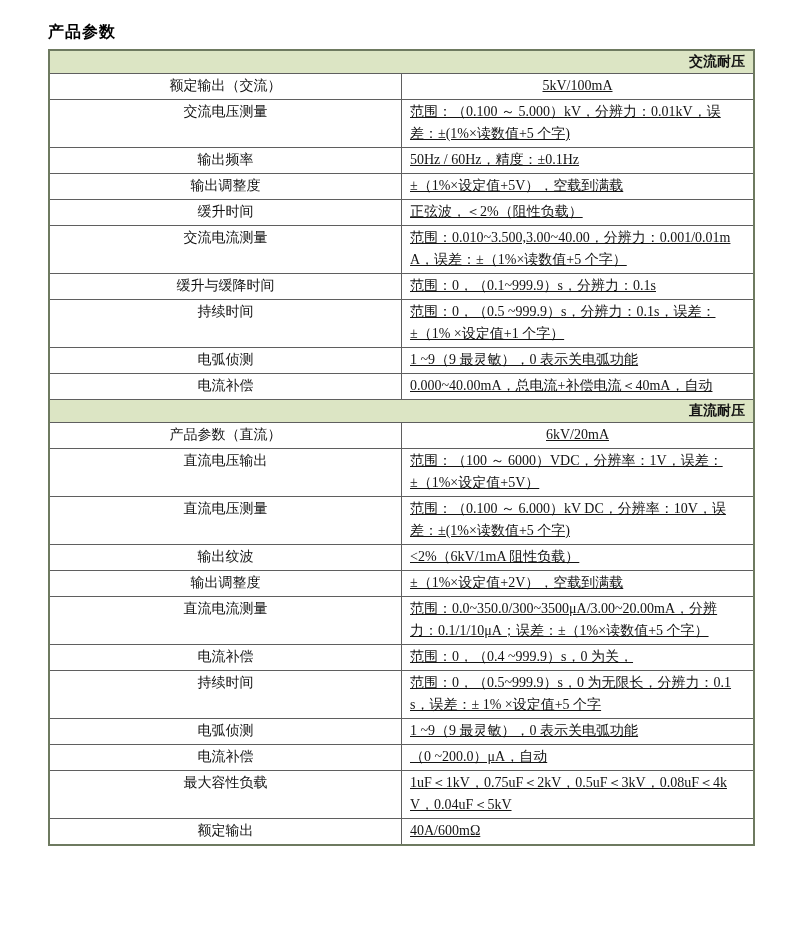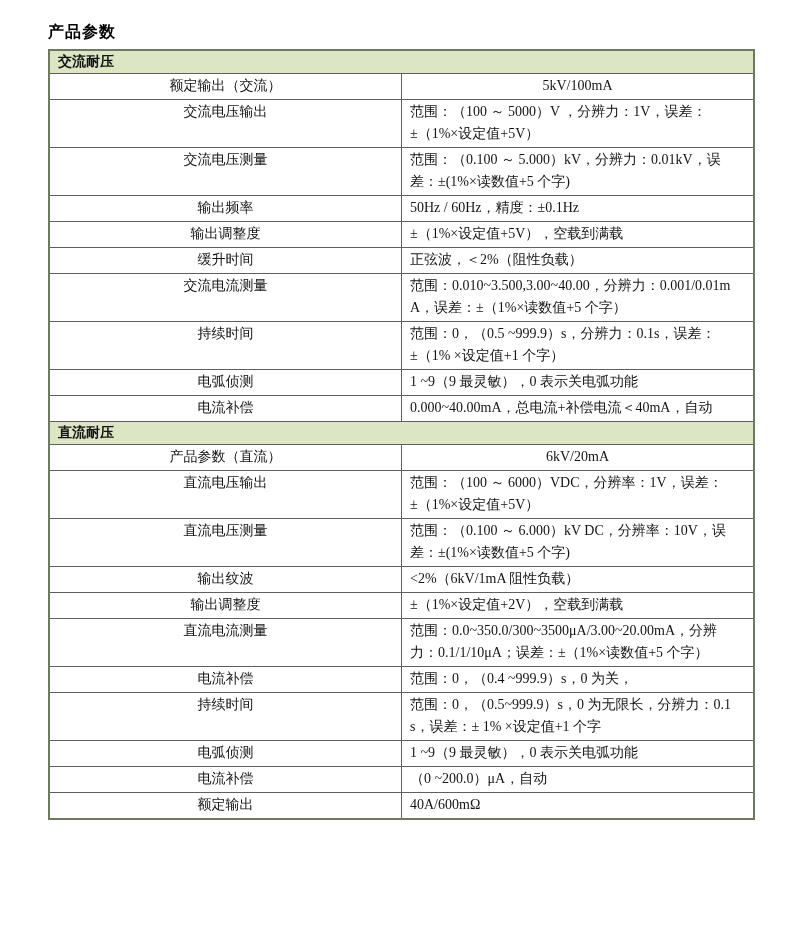--- a/index.html
+++ b/index.html
@@ -23,66 +23,66 @@
   table.spec td {
     border: 1px solid var(--border-inner, #5f5f5f);
     vertical-align: top;
     padding: 1px 8px 2px 8px;
     word-break: break-all;
   }
   td.col-label {
     width: 122px; text-align: center;
     padding-left: 13px; padding-right: 13px;
   }
-  td.col-value { text-align: left; }
+  td.col-value { text-align: left; text-decoration: underline; }
   td.col-value.centered { text-align: center; }
   tr.section-header td {
     background: var(--header-bg, #dce5c4);
-    font-weight: bold; text-align: left;
+    font-weight: bold; text-align: right;
     line-height: 20px; padding: 1px 8px;
   }
 </style>
 </head>
 <body>
 
 <div class="page">
   <div class="doc-title">产品参数</div>
 
   <table class="spec">
     <tbody>
         <tr class="section-header">
           <td colspan="2">交流耐压</td>
         </tr>
         <tr>
           <td class="col-label">额定输出（交流）</td>
           <td class="col-value centered">5kV/100mA</td>
-        </tr>
-        <tr>
-          <td class="col-label">交流电压输出</td>
-          <td class="col-value">范围：（100 ～ 5000）V ，分辨力：1V，误差：±（1%×设定值+5V）</td>
         </tr>
         <tr>
           <td class="col-label">交流电压测量</td>
           <td class="col-value">范围：（0.100 ～ 5.000）kV，分辨力：0.01kV，误差：±(1%×读数值+5 个字)</td>
         </tr>
         <tr>
           <td class="col-label">输出频率</td>
           <td class="col-value">50Hz / 60Hz，精度：±0.1Hz</td>
         </tr>
         <tr>
           <td class="col-label">输出调整度</td>
           <td class="col-value">±（1%×设定值+5V），空载到满载</td>
         </tr>
         <tr>
           <td class="col-label">缓升时间</td>
           <td class="col-value">正弦波，＜2%（阻性负载）</td>
         </tr>
         <tr>
           <td class="col-label">交流电流测量</td>
           <td class="col-value">范围：0.010~3.500,3.00~40.00，分辨力：0.001/0.01mA，误差：±（1%×读数值+5 个字）</td>
+        </tr>
+        <tr>
+          <td class="col-label">缓升与缓降时间</td>
+          <td class="col-value">范围：0，（0.1~999.9）s，分辨力：0.1s</td>
         </tr>
         <tr>
           <td class="col-label">持续时间</td>
           <td class="col-value">范围：0，（0.5 ~999.9）s，分辨力：0.1s，误差：±（1% ×设定值+1 个字）</td>
         </tr>
         <tr>
           <td class="col-label">电弧侦测</td>
           <td class="col-value">1 ~9（9 最灵敏），0 表示关电弧功能</td>
         </tr>
         <tr>
@@ -115,29 +115,33 @@
         <tr>
           <td class="col-label">直流电流测量</td>
           <td class="col-value">范围：0.0~350.0/300~3500μA/3.00~20.00mA，分辨力：0.1/1/10μA；误差：±（1%×读数值+5 个字）</td>
         </tr>
         <tr>
           <td class="col-label">电流补偿</td>
           <td class="col-value">范围：0，（0.4 ~999.9）s，0 为关，</td>
         </tr>
         <tr>
           <td class="col-label">持续时间</td>
-          <td class="col-value">范围：0，（0.5~999.9）s，0 为无限长，分辨力：0.1s，误差：± 1% ×设定值+1 个字</td>
+          <td class="col-value">范围：0，（0.5~999.9）s，0 为无限长，分辨力：0.1s，误差：± 1% ×设定值+5 个字</td>
         </tr>
         <tr>
           <td class="col-label">电弧侦测</td>
           <td class="col-value">1 ~9（9 最灵敏），0 表示关电弧功能</td>
         </tr>
         <tr>
           <td class="col-label">电流补偿</td>
           <td class="col-value">（0 ~200.0）μA，自动</td>
         </tr>
         <tr>
+          <td class="col-label">最大容性负载</td>
+          <td class="col-value">1uF＜1kV，0.75uF＜2kV，0.5uF＜3kV，0.08uF＜4kV，0.04uF＜5kV</td>
+        </tr>
+        <tr>
           <td class="col-label">额定输出</td>
           <td class="col-value">40A/600mΩ</td>
         </tr>
       </tbody>
   </table>
 </div>
 
 </body></html>

